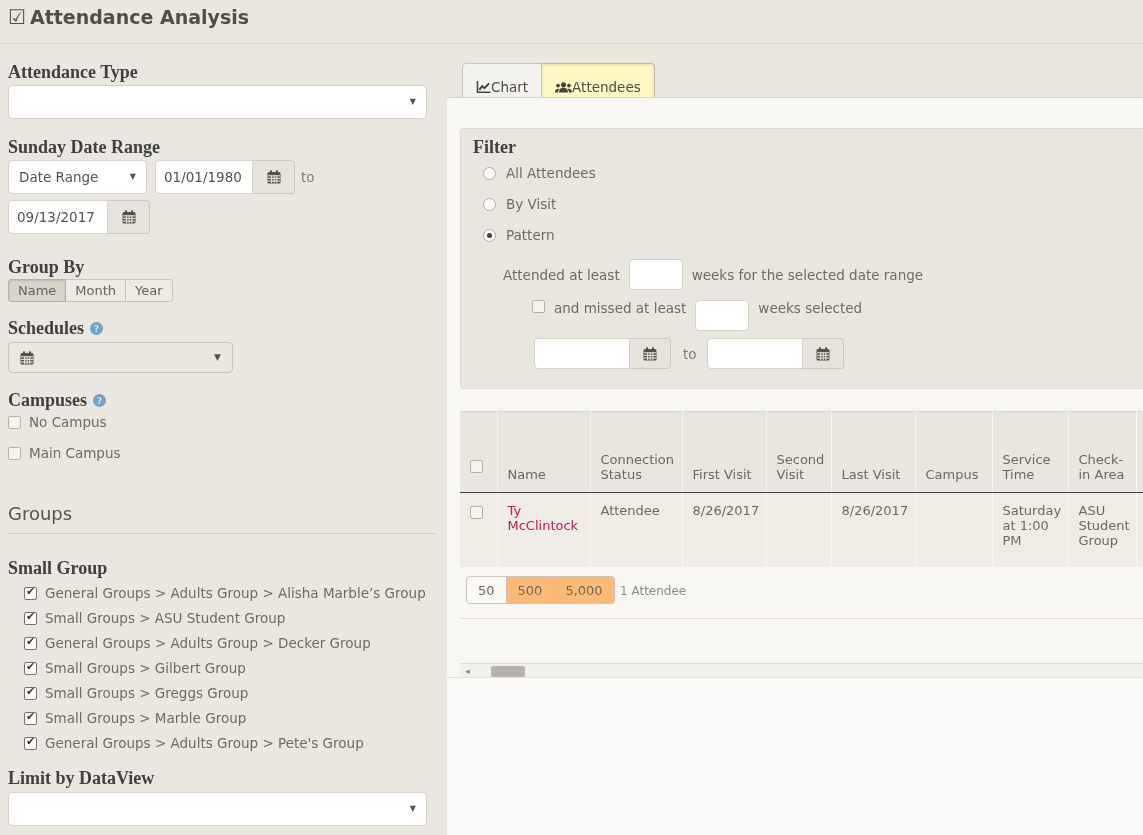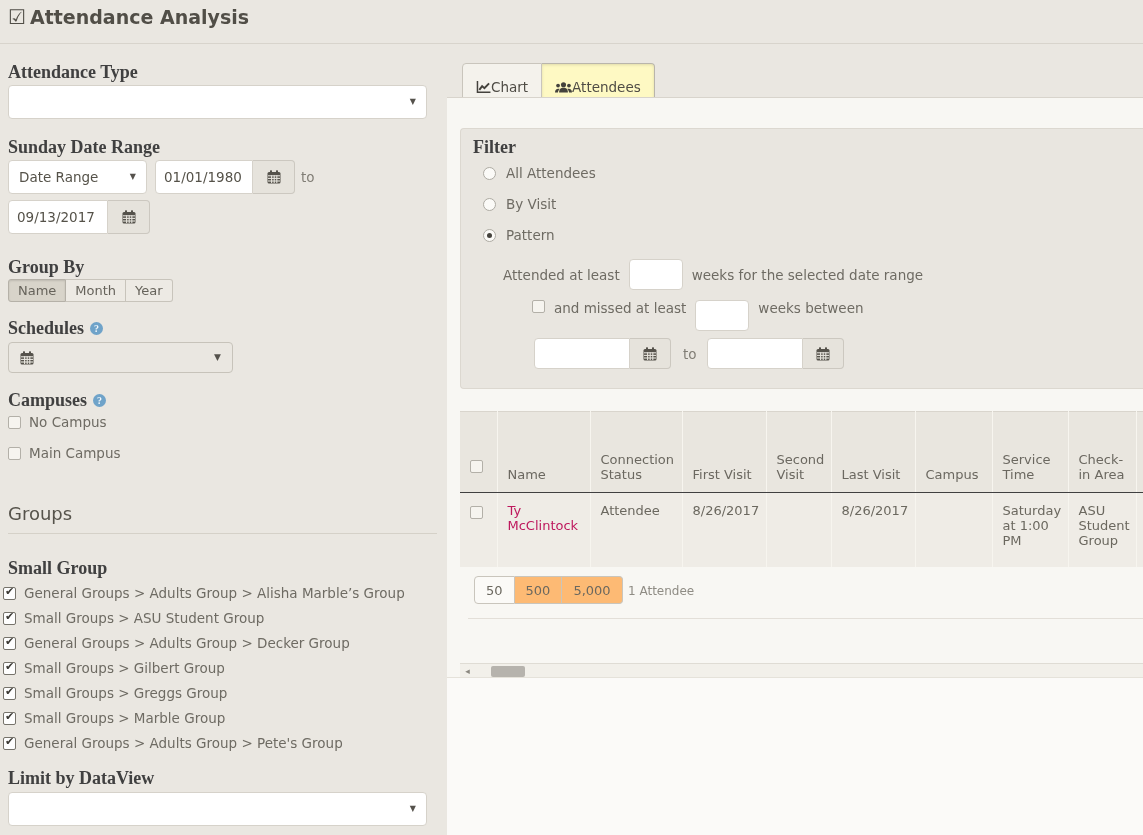--- a/index.html
+++ b/index.html
@@ -58,21 +58,21 @@
   .lbl-schedules{left:8px;top:318px;display:flex;align-items:center;gap:6px;}
   .sched-picker{left:8px;top:342px;width:225px;height:31px;background:transparent;
                 border:1px solid #c7c3ba;border-radius:4px;display:flex;align-items:center;
                 justify-content:space-between;padding:0 11px;box-sizing:border-box;cursor:pointer;color:#55524b;}
   .lbl-campuses{left:8px;top:390px;display:flex;align-items:center;gap:6px;}
   .cb-nocampus{left:8px;top:414px;}
   .cb-maincampus{left:8px;top:445px;}
   .groups-header{left:8px;top:503px;font-size:18px;color:#56534b;}
   .groups-rule{left:8px;top:533px;width:429px;height:0;border-top:1px solid #d5d1c8;}
   .lbl-smallgroup{left:8px;top:558px;}
-  .group-item{left:3px;height:16px;}
+  .group-item{left:24px;height:16px;}
   .lbl-dataview{left:8px;top:768px;}
   .sel-dataview{left:8px;top:792px;width:419px;height:34px;}
 
   
   .tabs{left:462px;top:63px;display:flex;}
   .tab-btn{height:48px;padding:0 13px;display:flex;align-items:center;font-size:13.5px;
            color:#4f4c45;background:#f4f2ec;border:1px solid #c9c5bc;border-left:none;cursor:pointer;box-sizing:border-box;}
   .tab-btn:first-child{border-left:1px solid #c9c5bc;border-radius:4px 0 0 4px;}
   .tab-btn:last-child{border-radius:0 4px 4px 0;}
   .tab-btn.active{background:#fef9c3;border-color:#b9b5ab;box-shadow:inset 0 1px 3px rgba(0,0,0,.12);}
@@ -98,21 +98,21 @@
   table.grid th{background:#e9e6df;color:#6b6860;font-weight:400;font-size:13px;text-align:left;
                 vertical-align:bottom;padding:6px 10px 10px;border-bottom:1px solid #404040;
                 border-left:1px solid #f7f5ef;box-sizing:border-box;height:81px;cursor:pointer;}
   table.grid th:first-child{border-left:none;}
   table.grid td{background:#efece6;color:#6b685f;font-size:13px;vertical-align:top;
                 padding:10px 10px;border-left:1px solid #f7f5ef;border-bottom:1px solid #ddd9d1;
                 box-sizing:border-box;height:75px;}
   table.grid td:first-child{border-left:none;}
   .row-link{color:#be185d;text-decoration:none;cursor:pointer;}
 
-  .grid-footer{position:absolute;left:21px;right:0;top:469px;height:96px;}
+  .grid-footer{position:absolute;left:13px;right:0;top:469px;height:96px;}
   .pager-strip{position:absolute;left:0;right:0;top:0;height:51px;border-bottom:1px solid #e3dfd8;}
   .pagesize-group{position:absolute;left:6px;top:9px;display:flex;}
   .ps-btn{height:28px;padding:0 11px;display:flex;align-items:center;font-size:13px;color:#6b685f;
           background:#fdba74;border:1px solid #c9c5bc;border-left:none;cursor:pointer;box-sizing:border-box;}
   .ps-btn:first-child{border-left:1px solid #c9c5bc;border-radius:4px 0 0 4px;}
   .ps-btn:last-child{border-radius:0 4px 4px 0;}
   .ps-btn.active{background:#fbfaf7;}
   .count-text{position:absolute;left:160px;top:17px;font-size:12px;color:#8f8c84;}
 
   .hscrollbar{position:absolute;left:13px;right:0;top:565px;height:15px;background:#f2f0ea;
@@ -309,21 +309,21 @@
       <div class="p-line1">
         <span>Attended at least</span>
         <input class="small-num-input" value="" style="">
         <span>weeks for the selected date range</span>
       </div>
 
       <div class="p-line2">
         <span class="cb"></span>
         <span>and missed at least</span>
         <input class="small-num-input" value="" style="">
-        <span>weeks between</span>
+        <span>weeks selected</span>
       </div>
 
       <div class="p-line3">
         <span class="abs" style="position:static;display:inline-block;width:96px;height:31px;">
           <input class="txt-input" value="" style="">
         </span>
         <span class="cal-addon between-addon">
           <svg class="icon-svg" width="14" height="14" viewBox="0 0 14 14" fill="currentColor">
               <rect x="0.5" y="2" width="13" height="11.5" rx="1.5"></rect>
               <rect x="3" y="0.3" width="2" height="3.2" rx="0.6"></rect>

